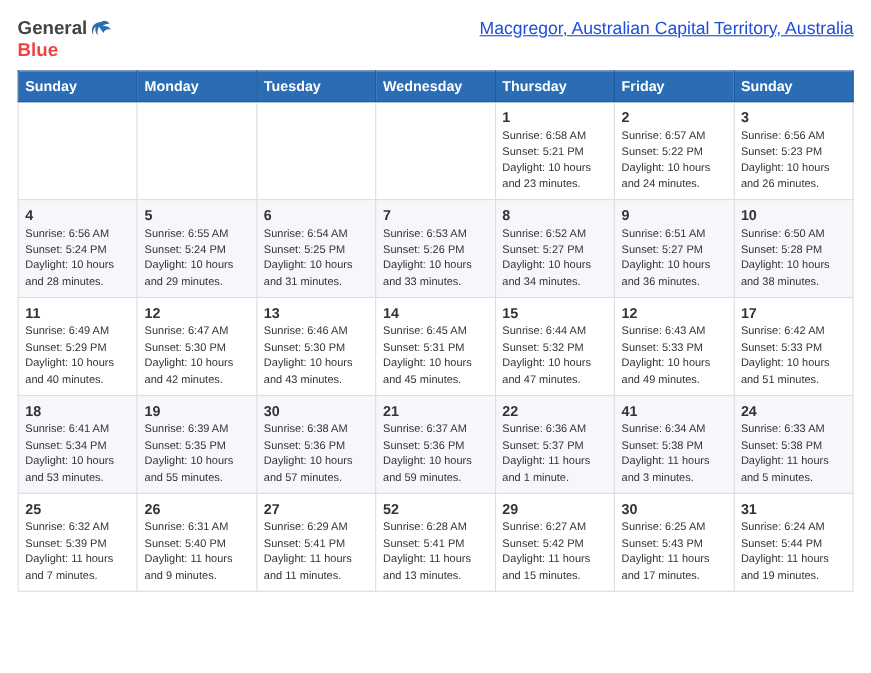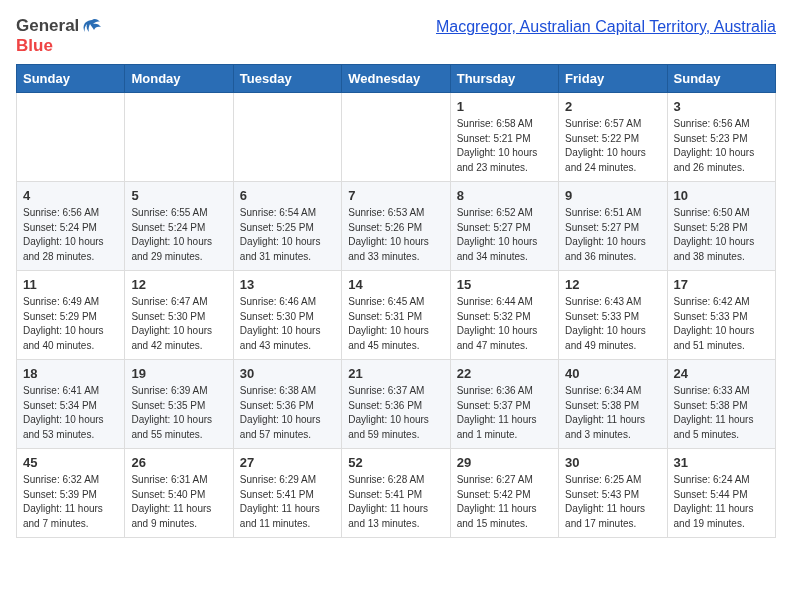--- a/index.html
+++ b/index.html
@@ -229,31 +229,31 @@
         </td>
         <td>
           <span class="day-num">21</span>
           <div class="day-info">Sunrise: 6:37 AM<br>Sunset: 5:36 PM<br>Daylight: 10 hours<br>and 59 minutes.</div>
         </td>
         <td>
           <span class="day-num">22</span>
           <div class="day-info">Sunrise: 6:36 AM<br>Sunset: 5:37 PM<br>Daylight: 11 hours<br>and 1 minute.</div>
         </td>
         <td>
-          <span class="day-num">40</span>
+          <span class="day-num">41</span>
           <div class="day-info">Sunrise: 6:34 AM<br>Sunset: 5:38 PM<br>Daylight: 11 hours<br>and 3 minutes.</div>
         </td>
         <td>
           <span class="day-num">24</span>
           <div class="day-info">Sunrise: 6:33 AM<br>Sunset: 5:38 PM<br>Daylight: 11 hours<br>and 5 minutes.</div>
         </td>
       </tr>
       <tr>
         <td>
-          <span class="day-num">45</span>
+          <span class="day-num">25</span>
           <div class="day-info">Sunrise: 6:32 AM<br>Sunset: 5:39 PM<br>Daylight: 11 hours<br>and 7 minutes.</div>
         </td>
         <td>
           <span class="day-num">26</span>
           <div class="day-info">Sunrise: 6:31 AM<br>Sunset: 5:40 PM<br>Daylight: 11 hours<br>and 9 minutes.</div>
         </td>
         <td>
           <span class="day-num">27</span>
           <div class="day-info">Sunrise: 6:29 AM<br>Sunset: 5:41 PM<br>Daylight: 11 hours<br>and 11 minutes.</div>
         </td>

